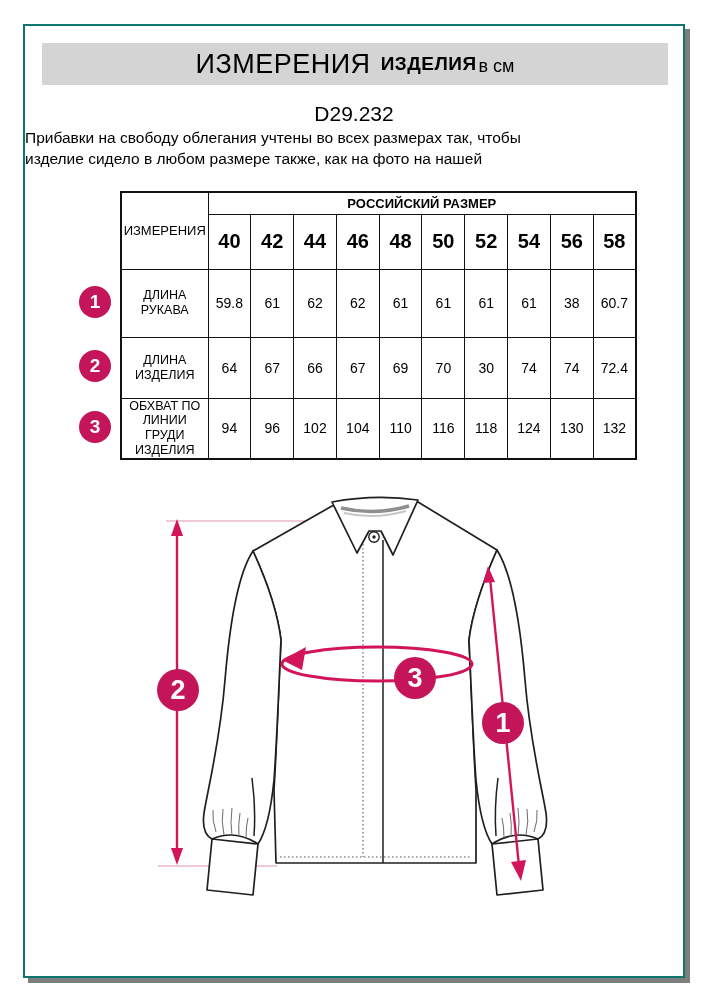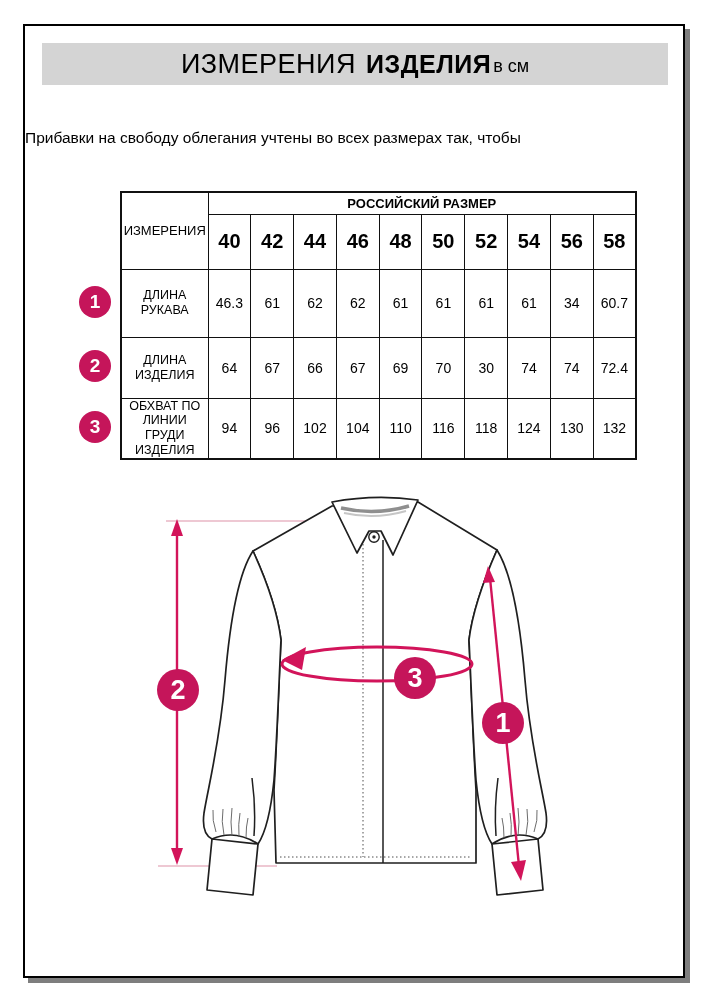--- a/index.html
+++ b/index.html
@@ -1,31 +1,31 @@
 <!DOCTYPE html>
 <html><head>
 <meta charset="utf-8">
 <style>
   * { margin:0; padding:0; box-sizing:border-box; }
   html,body { background:#ffffff; }
   body { font-family:"Liberation Sans", sans-serif; color:#000; }
   .page { position:relative; width:707px; height:1000px; background:#fff; overflow:hidden; }
   .frame {
     position:absolute; left:23px; top:24px; width:662px; height:954px;
-    background:#fff; border:2px solid #000000;
+    background:#fff; border:2px solid #0f766e;
     box-shadow:5px 5px 0 #7e7e7e;
     padding-left:48px;
   }
   .title-band {
     position:absolute; left:17px; top:17px; width:626px; height:42px;
     background:#d4d4d4; display:flex; align-items:center; justify-content:center;
     white-space:nowrap;
   }
   .title-main { font-size:27px; font-weight:400; letter-spacing:0.5px; }
-  .title-bold { font-size:25px; font-weight:700; margin-left:10px; letter-spacing:0.5px; }
+  .title-bold { font-size:19px; font-weight:700; margin-left:10px; letter-spacing:0.5px; }
   .title-unit { font-size:18px; font-weight:400; margin-left:2px; position:relative; top:2px; }
   .product-code { position:absolute; left:0; top:76px; width:100%; text-align:center; font-size:21px; }
   .descr { position:absolute; left:0; top:101px; width:100%; text-align:left; font-size:15.5px; line-height:21px; }
   table.size-table {
     position:absolute; left:95px; top:165px; width:515px;
     border-collapse:collapse; table-layout:fixed;
   }
   table.size-table td, table.size-table th {
     border:1.5px solid #111; text-align:center; vertical-align:middle; padding:0;
   }
@@ -49,23 +49,25 @@
 
 <div class="page">
   <div class="frame">
 
     <div class="title-band">
       <span class="title-main">ИЗМЕРЕНИЯ</span>
       <span class="title-bold">ИЗДЕЛИЯ</span>
       <span class="title-unit">в см</span>
     </div>
 
+    <div class="product-code">D29.232</div>
 
     <div class="descr">
       <div>Прибавки на свободу облегания учтены во всех размерах так, чтобы</div>
+      <div>изделие сидело в любом размере также, как на фото на нашей</div>
     </div>
 
     <table class="size-table">
       <colgroup>
         <col style="width:87px">
         <col style="width:42.8px">
           <col style="width:42.8px">
           <col style="width:42.8px">
           <col style="width:42.8px">
           <col style="width:42.8px">
@@ -87,29 +89,29 @@
         <td class="th-size">46</td>
         <td class="th-size">48</td>
         <td class="th-size">50</td>
         <td class="th-size">52</td>
         <td class="th-size">54</td>
         <td class="th-size">56</td>
         <td class="th-size">58</td>
       </tr>
       <tr class="r1">
         <td class="row-label">ДЛИНА РУКАВА</td>
-        <td class="cell-val">46.3</td>
+        <td class="cell-val">59.8</td>
         <td class="cell-val">61</td>
         <td class="cell-val">62</td>
         <td class="cell-val">62</td>
         <td class="cell-val">61</td>
         <td class="cell-val">61</td>
         <td class="cell-val">61</td>
         <td class="cell-val">61</td>
-        <td class="cell-val">34</td>
+        <td class="cell-val">38</td>
         <td class="cell-val">60.7</td>
       </tr>
       <tr class="r2">
         <td class="row-label">ДЛИНА ИЗДЕЛИЯ</td>
         <td class="cell-val">64</td>
         <td class="cell-val">67</td>
         <td class="cell-val">66</td>
         <td class="cell-val">67</td>
         <td class="cell-val">69</td>
         <td class="cell-val">70</td>

